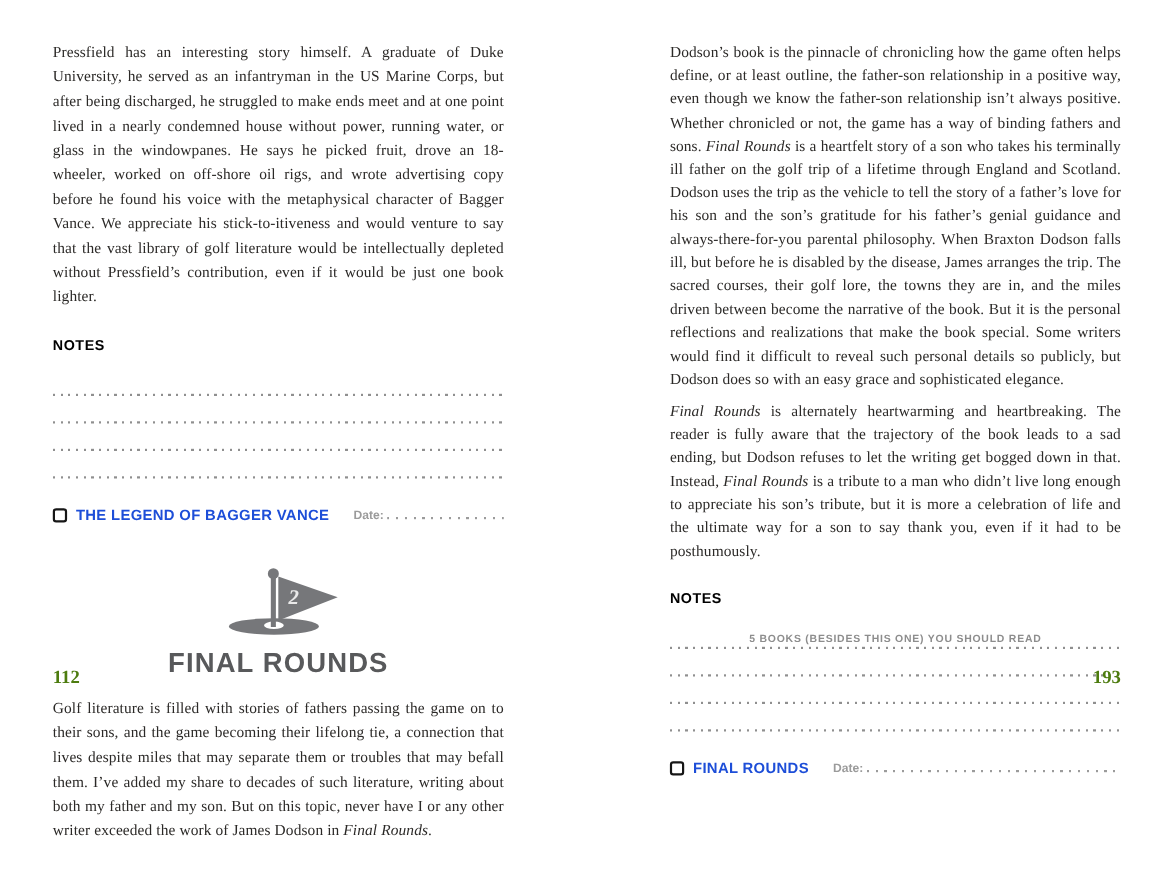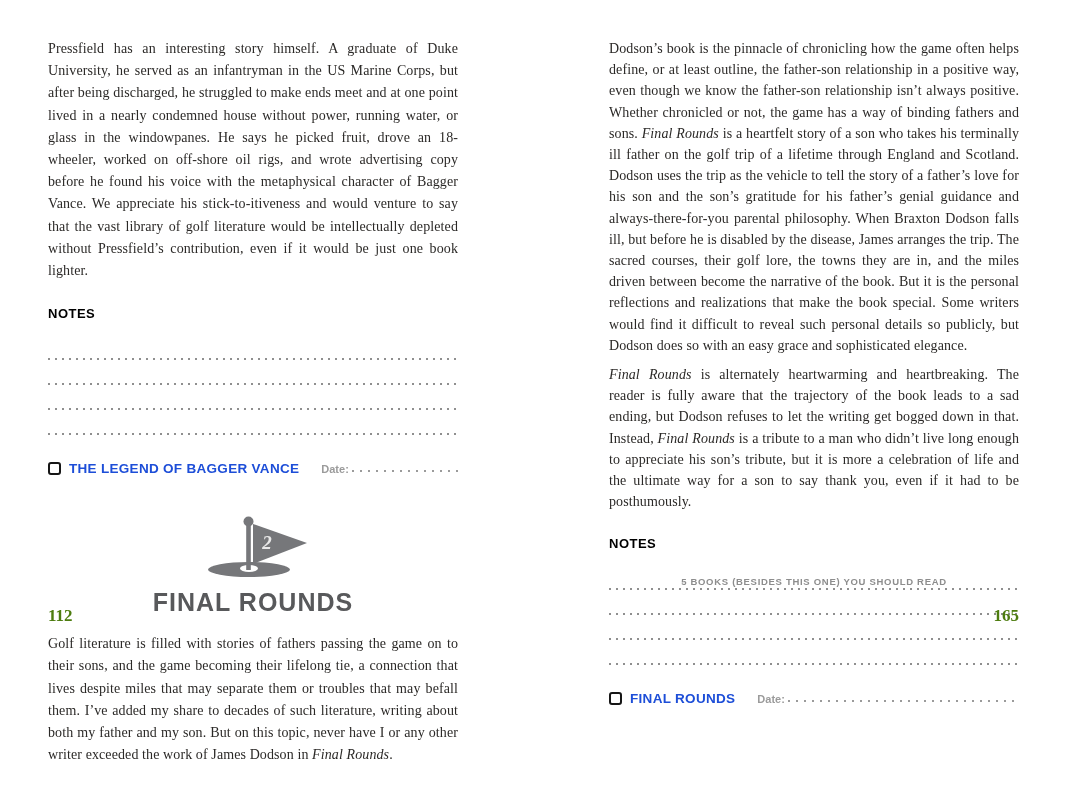--- a/index.html
+++ b/index.html
@@ -137,17 +137,17 @@
 
     <div class="check-row">
       <span class="checkbox-glyph"></span>
       <span class="check-label">FINAL ROUNDS</span>
       <span class="date-label">Date:</span>
       <span class="date-dots"></span>
     </div>
 
     <div class="page-footer">
       <span class="running-title">5 BOOKS (BESIDES THIS ONE) YOU SHOULD READ</span>
-      <span class="page-number">165</span>
+      <span class="page-number">193</span>
     </div>
   </section>
 
 </div>
 
 </body></html>

